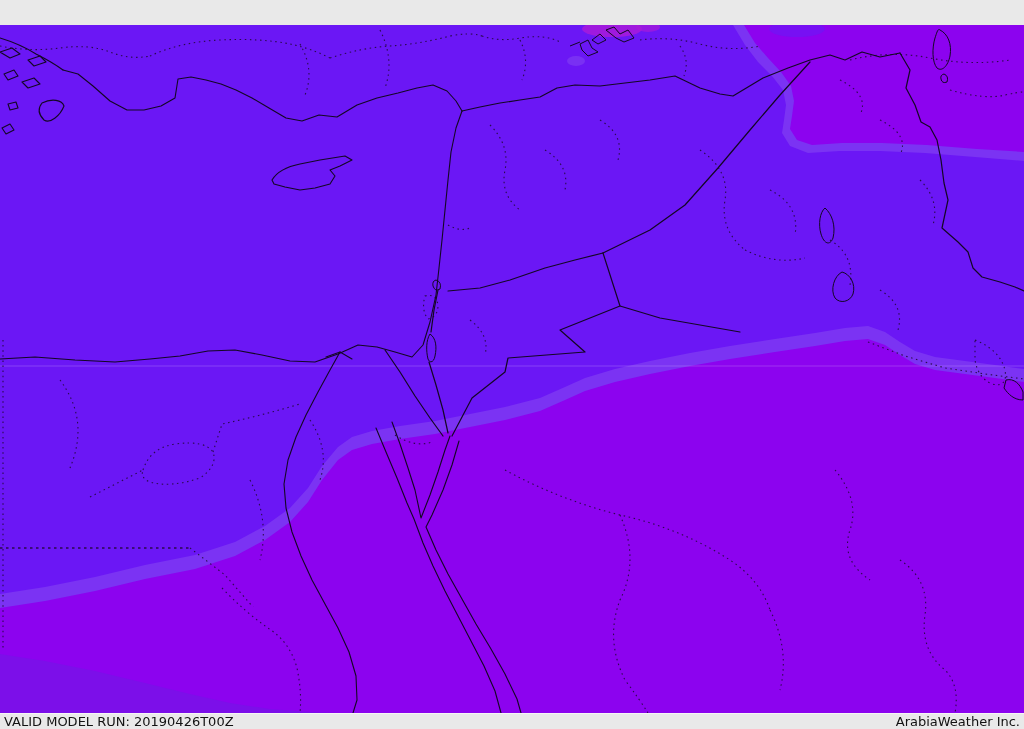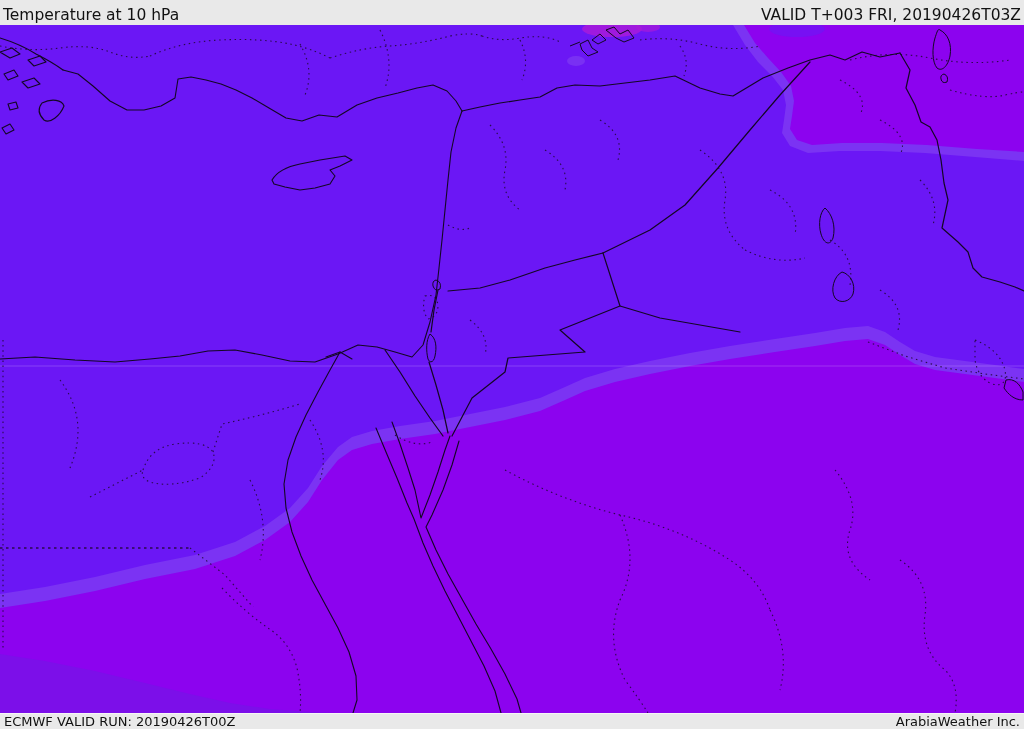--- a/index.html
+++ b/index.html
@@ -16,24 +16,20 @@
   .bdr{fill:none;stroke:var(--border-line,#140724);stroke-width:1.2;stroke-linejoin:round;stroke-linecap:round;}
   .adm{fill:none;stroke:var(--admin-line,#22093a);stroke-width:1.1;stroke-dasharray:1.5 3.6;opacity:.9;}
   .adm2{fill:none;stroke:var(--admin-line,#22093a);stroke-width:1.4;stroke-dasharray:2.5 3.5;opacity:.9;}
   .lake{fill:none;stroke:var(--border-line,#140724);stroke-width:1;}
 </style>
 </head>
 <body>
 
 <div id="screen">
 
-  <div class="bar" id="topbar">
-    <span>Temperature at 10 hPa</span>
-    <span>VALID T+003 FRI, 20190426T03Z</span>
-  </div>
 
   <div id="mapwrap">
     <svg width="1024" height="688" viewBox="0 25 1024 688" preserveAspectRatio="none">
 
       <g>
         <rect x="0" y="25" width="1024" height="688" fill="var(--violet-dark)"></rect>
 
         <path fill="var(--violet-mid)" d="M 0,594 L 45,587 L 95,577 L 145,565 L 195,555 L 235,542 L 265,526 L 290,508 L 308,488 L 322,466 L 338,447 L 352,437 L 372,431 L 400,426 L 435,421 L 470,414 L 505,407 L 540,398 L 565,387 L 585,378 L 615,369 L 650,361 L 690,353 L 730,346 L 775,339 L 815,333 L 845,328 L 868,326 L 885,332 L 900,342 L 915,351 L 935,357 L 965,361 L 995,365 L 1024,369 L 1024,713 L 0,713 Z"></path>
 
         <path fill="var(--purple-bright)" d="M 0,608 L 45,601 L 95,591 L 145,579 L 195,569 L 235,556 L 265,540 L 290,522 L 308,502 L 322,480 L 338,460 L 352,450 L 372,444 L 400,439 L 435,434 L 470,427 L 505,420 L 540,411 L 565,400 L 585,391 L 615,382 L 650,374 L 690,366 L 730,359 L 775,352 L 815,346 L 845,341 L 868,339 L 885,345 L 900,355 L 915,364 L 935,370 L 965,374 L 995,378 L 1024,382 L 1024,713 L 0,713 Z"></path>
@@ -160,17 +156,17 @@
         <path class="lake" d="M 436,280 q 6,2 4,9 q -5,3 -7,-3 q -1,-5 3,-6 Z"></path>
         <path class="lake" d="M 430,334 C 436,338 437,347 435,356 C 434,362 430,364 428,359 C 426,351 426,340 430,334 Z"></path>
         <path class="lake" d="M 825,208 C 832,214 836,226 833,238 C 830,246 824,244 821,234 C 818,224 820,212 825,208 Z"></path>
         <path class="lake" d="M 842,272 C 850,274 856,284 853,294 C 850,302 840,304 835,298 C 830,290 834,276 842,272 Z"></path>
         <path class="lake" d="M 1006,380 C 1014,378 1020,384 1023,392 L 1023,400 C 1014,400 1008,394 1004,388 Z"></path>
       </g>
     </svg>
   </div>
 
   <div class="bar" id="botbar">
-    <span>ECMWF VALID RUN: 20190426T00Z</span>
+    <span>VALID MODEL RUN: 20190426T00Z</span>
     <span>ArabiaWeather Inc.</span>
   </div>
 
 </div>
 
 </body></html>

